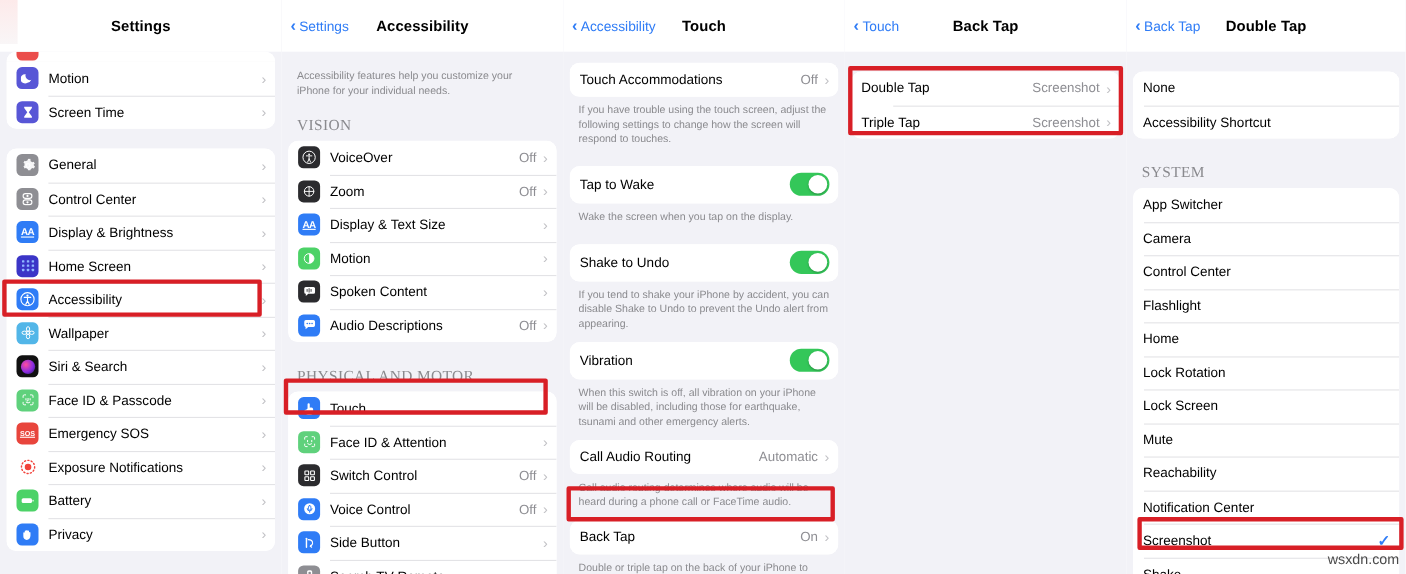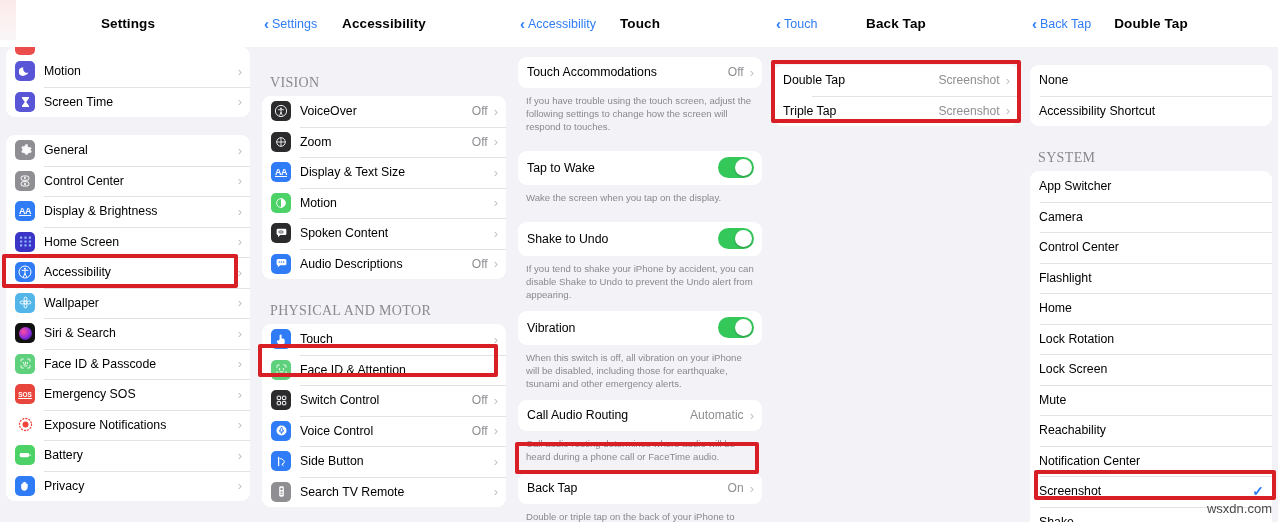--- a/index.html
+++ b/index.html
@@ -373,20 +373,21 @@
   <div class="panel">
     <div class="navbar">
       <div class="nav-back">
         <span class="nav-chev">‹</span>
         <span>Settings</span>
       </div>
       <div class="nav-title">Accessibility</div>
     </div>
     <div class="content">
       <div class="spacer-10"></div>
+      <div class="footnote">Accessibility features help you customize your iPhone for your individual needs.</div>
       <div class="spacer-18"></div>
       <div class="sect-head">VISION</div>
       <div class="group">
         <div class="row">
           <div class="ico" style="background:#2b2b2e">
             <svg width="14" height="14" viewBox="0 0 14 14">
                 <circle cx="7" cy="7" r="5.6" fill="none" stroke="#fff" stroke-width=".9"></circle>
                 <circle cx="7" cy="4.3" r=".85" fill="#fff"></circle>
                 <path d="M4.5 5.7h5M7 6v2.6M7 8.6l-1.3 2.6M7 8.6l1.3 2.6" stroke="#fff" stroke-width=".85" fill="none" stroke-linecap="round"></path>
               </svg>

